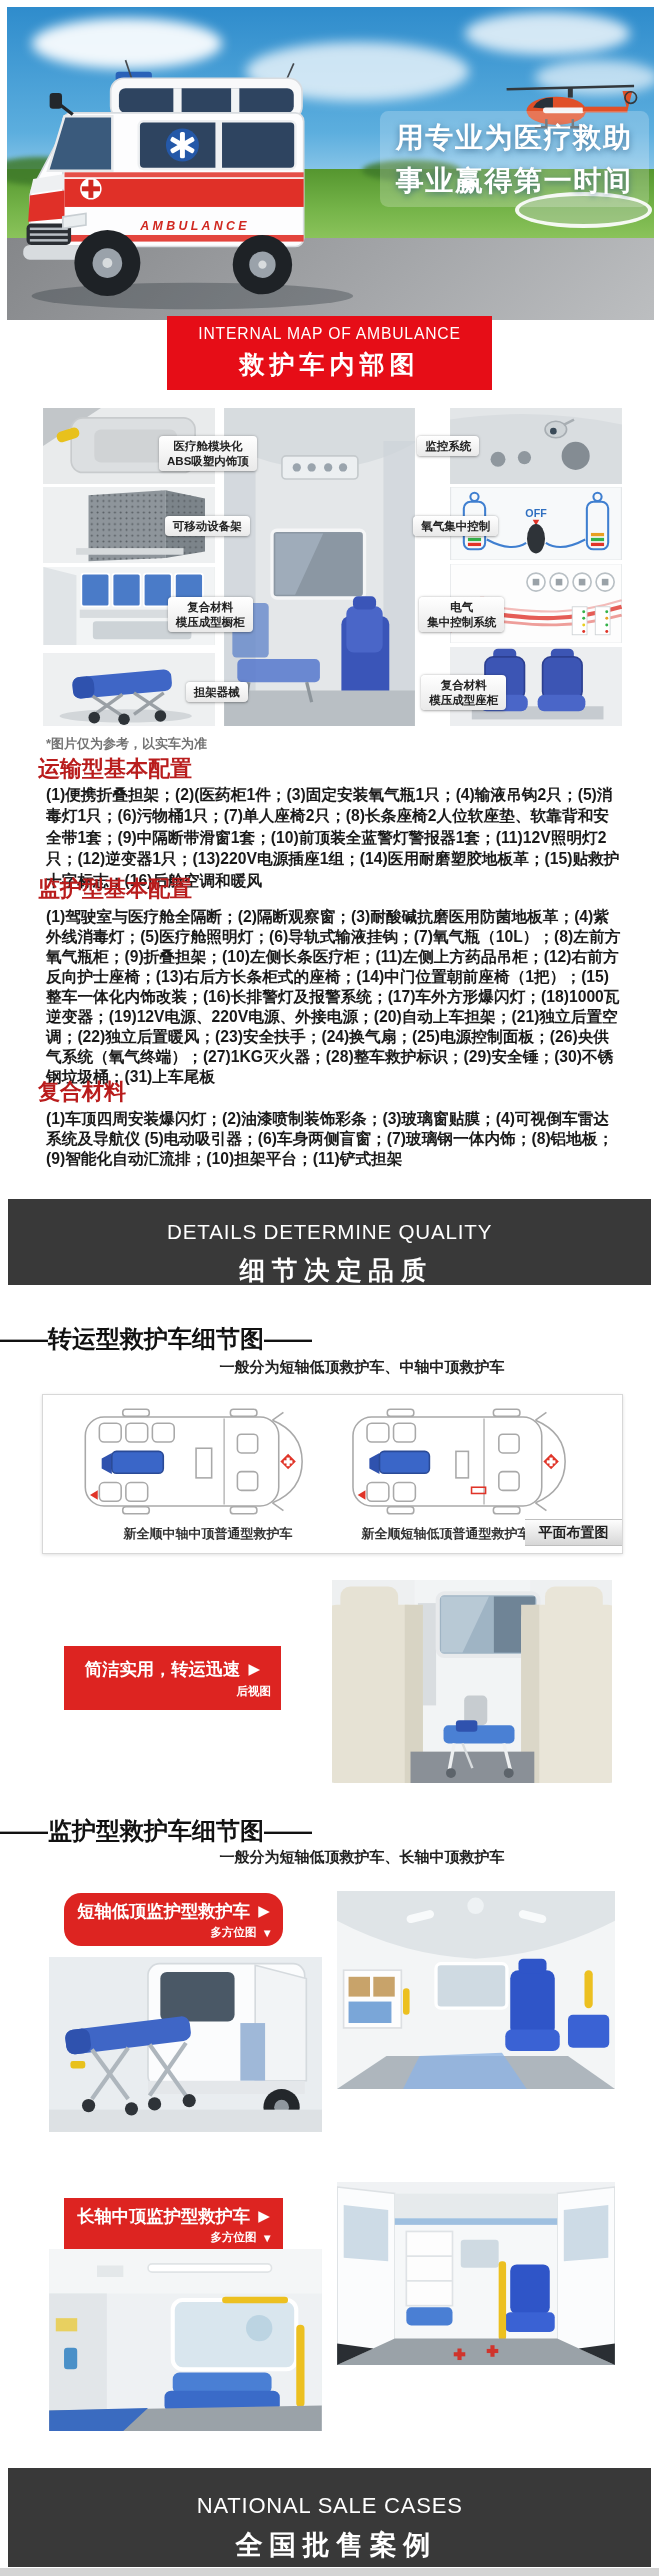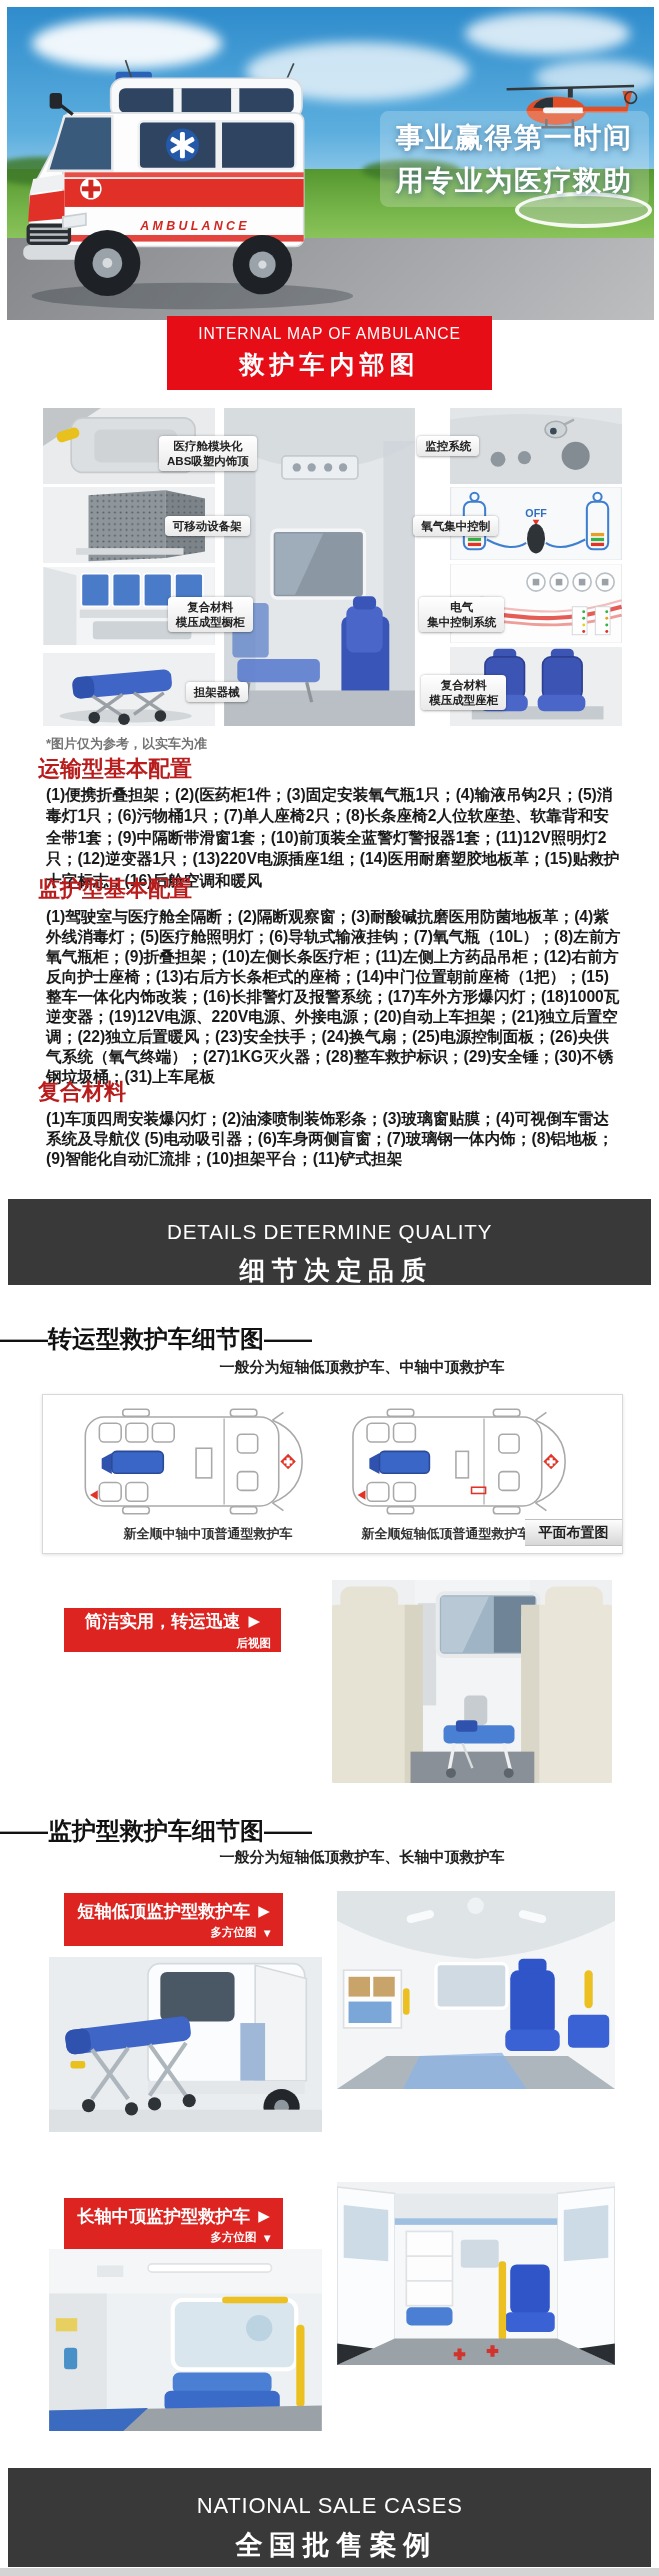--- a/index.html
+++ b/index.html
@@ -141,22 +141,22 @@
       <rect x="42" y="46" width="15" height="19" rx="4" fill="#23272b"></rect>
       <circle cx="112" cy="252" r="40" fill="#1e2226"></circle>
       <circle cx="112" cy="252" r="18" fill="#9aa2aa"></circle>
       <circle cx="112" cy="252" r="6" fill="#d8dcde"></circle>
       <circle cx="300" cy="254" r="36" fill="#1e2226"></circle>
       <circle cx="300" cy="254" r="16" fill="#9aa2aa"></circle>
       <circle cx="300" cy="254" r="5" fill="#d8dcde"></circle>
     </svg>
 
     <div class="slogan">
+      <div>用专业为医疗救助</div>
       <div>事业赢得第一时间</div>
-      <div>用专业为医疗救助</div>
     </div>
   </div>
 
   <div class="abs red-banner">
     <div class="en">INTERNAL MAP OF AMBULANCE</div>
     <div class="cn">救护车内部图</div>
   </div>
 
   <div class="photo" style="left:43px;top:408px;width:172px;height:76px;">
     <svg viewBox="0 0 208 92">
@@ -434,21 +434,21 @@
       <rect x="268" y="70" width="4" height="11" fill="#fff"></rect>
         <rect x="264.5" y="73.5" width="11" height="4" fill="#fff"></rect>
       <polygon points="22,118 32,112 32,124" fill="#e03428"></polygon>
       <rect x="168" y="108" width="18" height="8" fill="none" stroke="#e03428" stroke-width="2"></rect>
     </svg>
     <div class="fp-label" style="left:66px;">新全顺中轴中顶普通型救护车</div>
     <div class="fp-label" style="left:304px;">新全顺短轴低顶普通型救护车</div>
     <div class="fp-badge">平面布置图</div>
   </div>
 
-  <div class="tag" style="left:64px;top:1608px;width:217px;height:44px;">
+  <div class="tag" style="left:64px;top:1646px;width:217px;height:64px;">
     <div class="tag-main">
       <span>简洁实用，转运迅速</span>
       <span class="arr">▶</span>
     </div>
     <div class="tag-sub">
       <span>后视图</span>
     </div>
   </div>
 
   <div class="photo" style="left:332px;top:1580px;width:280px;height:203px;">
@@ -473,21 +473,21 @@
       <line x1="208" y1="198" x2="216" y2="230" stroke="#eef0f1" stroke-width="4"></line>
       <line x1="158" y1="198" x2="170" y2="228" stroke="#d8dcde" stroke-width="3"></line>
       <circle cx="144" cy="234" r="6" fill="#5d646b"></circle>
         <circle cx="214" cy="234" r="6" fill="#5d646b"></circle>
     </svg>
   </div>
 
   <div class="sec-title" style="top:1815px;">——监护型救护车细节图——</div>
   <div class="sec-sub" style="top:1848px;">一般分为短轴低顶救护车、长轴中顶救护车</div>
 
-  <div class="tag" style="left:64px;top:1893px;width:219px;height:53px;">
+  <div class="tag" style="left:64px;top:1893px;width:219px;height:53px;border-radius:17px;">
     <div class="tag-main">
       <span>短轴低顶监护型救护车</span>
       <span class="arr">▶</span>
     </div>
     <div class="tag-sub">
       <span>多方位图</span>
       <span>▼</span>
     </div>
   </div>
 

